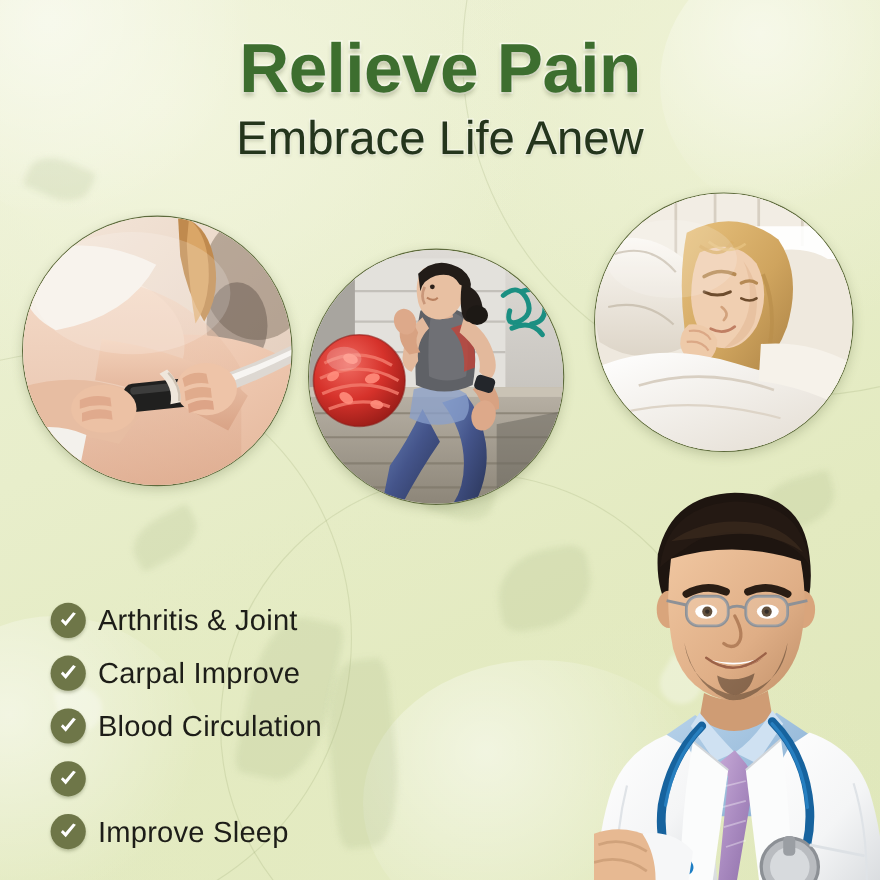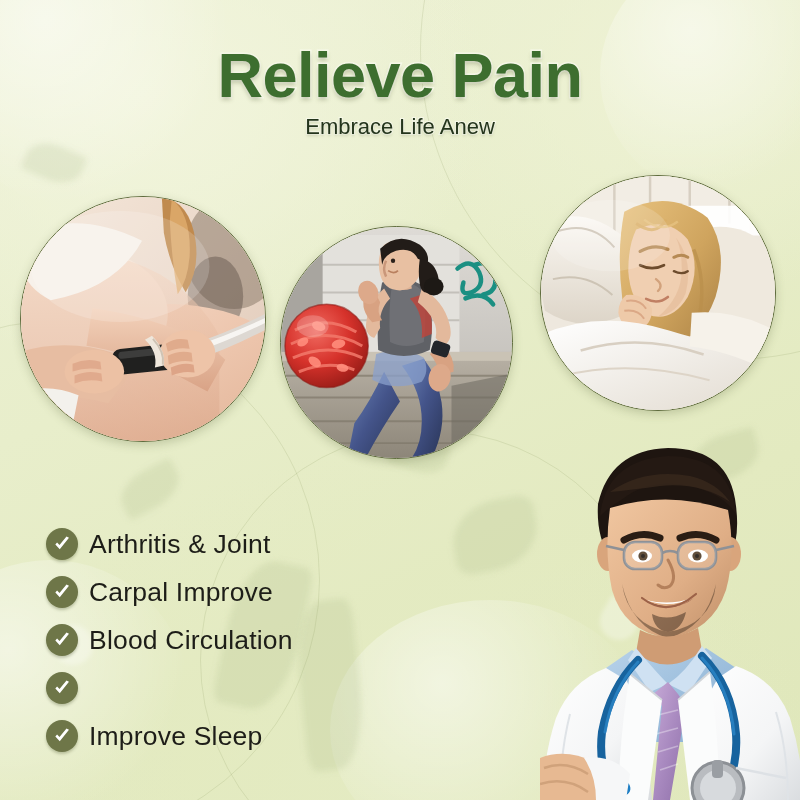--- a/index.html
+++ b/index.html
@@ -42,35 +42,35 @@
   }
   .bg-petal {
     position:absolute;
     border-radius:50% 50% 50% 0;
     background:rgba(255,255,255,.30);
     filter:blur(2px);
     pointer-events:none;
   }
 
   
-  #headings { position:absolute; top:16px; left:0; width:800px; text-align:center; z-index:6; }
+  #headings { position:absolute; top:4px; left:0; width:800px; text-align:center; z-index:6; }
   #title {
     margin-top:26px;
     font-size:63px;
     font-weight:bold;
     letter-spacing:-0.5px;
     color:#3d6e2f;
     -webkit-text-stroke:3px #f7f9e9;
     paint-order:stroke fill;
     text-shadow:0 3px 4px rgba(90,100,60,.30);
     line-height:1.05;
   }
   #subtitle {
     margin-top:6px;
-    font-size:22px;
+    font-size:43px;
     font-weight:normal;
     color:#24351c;
     -webkit-text-stroke:2.2px #f7f9e9;
     paint-order:stroke fill;
     text-shadow:0 2px 3px rgba(90,100,60,.26);
   }
 
   
   .photo {
     position:absolute;
@@ -91,21 +91,21 @@
     right:-4px; bottom:0;
     width:264px; height:358px;
     z-index:5;
     overflow:hidden;
   }
   #doctor svg { display:block; width:100%; height:100%; }
 
   
   #benefits {
     position:absolute;
-    left:0; top:520px;
+    left:0; top:540px;
     width:620px; height:250px;
     z-index:7;
   }
   .bcol { position:absolute; top:0; }
   #bcol-left  { left:46px; }
   #bcol-right { left:316px; }
   .brow {
     display:flex;
     align-items:center;
     height:48px;

